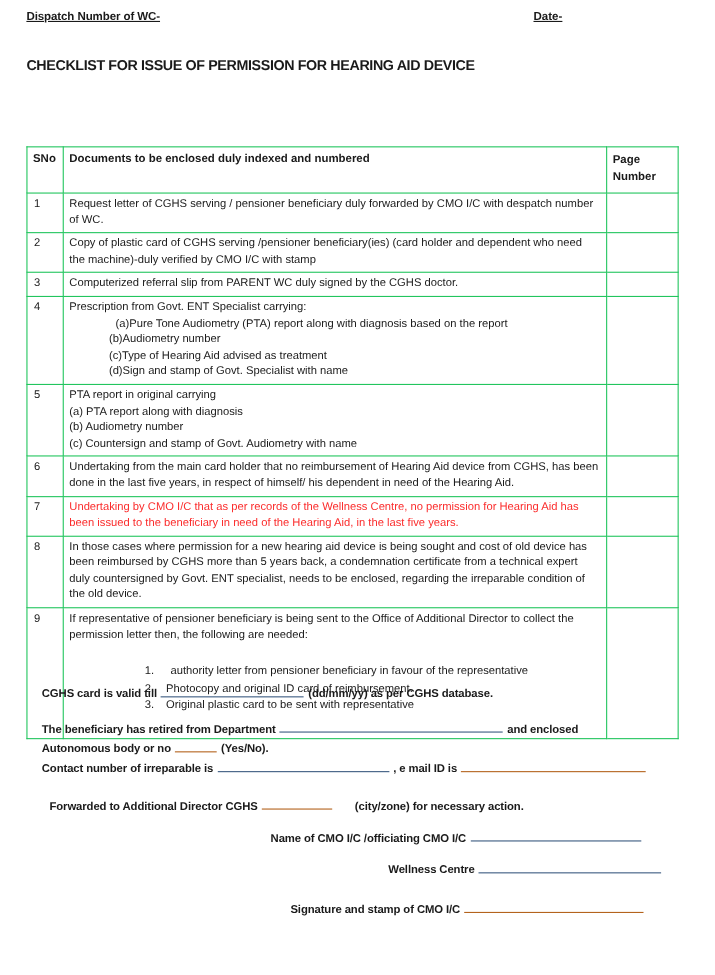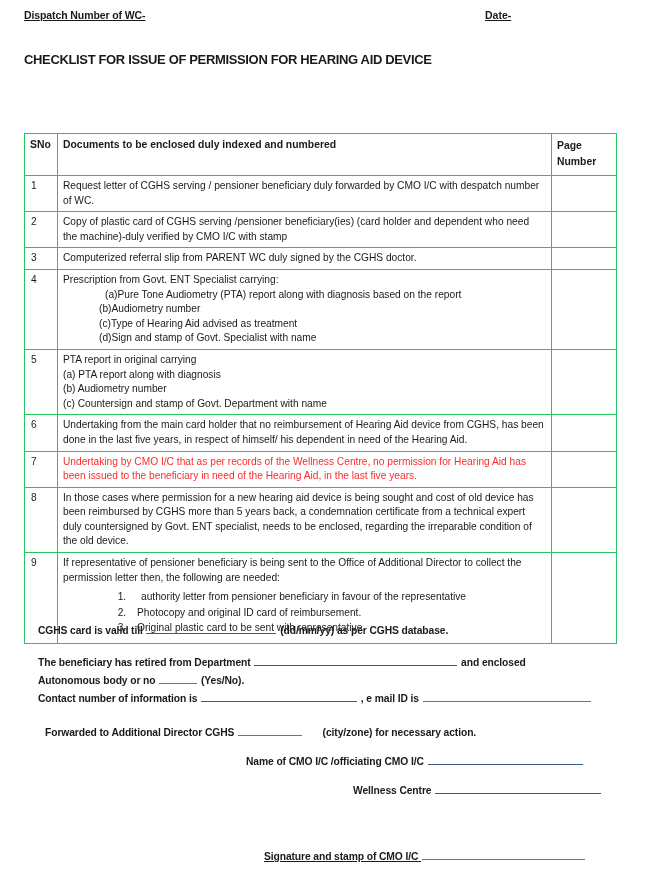--- a/index.html
+++ b/index.html
@@ -110,21 +110,21 @@
   }
   .sub-b {
     display: block;
     padding-left: 36px;
   }
   .sub-plain {
     display: block;
     padding-left: 0px;
   }
   ol.rep-list {
-    margin: 4px;
+    margin: 18px;
     padding-left: 62px;
     list-style-type: decimal;
   }
   ol.rep-list li {
     padding-left: 8px;
     line-height: 15.6px;
   }
   ol.rep-list li:first-child { padding-left: 12px; }
 
   
@@ -216,21 +216,21 @@
           <span class="sub-b">(d)Sign and stamp of Govt. Specialist with name</span>
         </td>
         <td></td>
       </tr>
       <tr>
         <td class="sno">5</td>
         <td>
           <span>PTA report in original carrying</span>
           <span class="sub-plain">(a) PTA report along with diagnosis</span>
           <span class="sub-plain">(b) Audiometry number</span>
-          <span class="sub-plain">(c) Countersign and stamp of Govt. Department with name</span>
+          <span class="sub-plain">(c) Countersign and stamp of Govt. Audiometry with name</span>
         </td>
         <td></td>
       </tr>
       <tr>
         <td class="sno">6</td>
         <td>Undertaking from the main card holder that no reimbursement of  Hearing Aid device from CGHS, has been done in the last five years, in respect of himself/ his dependent  in need of the Hearing Aid.</td>
         <td></td>
       </tr>
       <tr class="row-red">
         <td class="sno" style="color:#1a1a1a">7</td>
@@ -271,21 +271,21 @@
       <span>and enclosed</span>
     </div>
 
     <div class="fl" style="left:14px; top:56px;">
       <span>Autonomous body or no</span>
       <span class="blank blank-orange" style="width:38px"></span>
       <span>(Yes/No).</span>
     </div>
 
     <div class="fl" style="left:14px; top:74px;">
-      <span>Contact number of information is</span>
+      <span>Contact number of irreparable is</span>
       <span class="blank" style="width:156px"></span>
       <span>, e mail ID is</span>
       <span class="blank blank-orange" style="width:168px"></span>
     </div>
 
     <div class="fl" style="left:21px; top:108px;">
       <span>Forwarded to Additional Director CGHS</span>
       <span class="blank blank-orange" style="width:64px"></span>
       <span style="display:inline-block;width:14px"></span>
       <span>(city/zone) for necessary action.</span>
@@ -294,21 +294,21 @@
     <div class="fl" style="left:222px; top:137px;">
       <span>Name of CMO I/C /officiating CMO I/C</span>
       <span class="blank" style="width:155px"></span>
     </div>
 
     <div class="fl" style="left:329px; top:166px;">
       <span>Wellness Centre</span>
       <span class="blank" style="width:166px"></span>
     </div>
 
-    <div class="fl" style="left:240px; top:232px;text-decoration:underline;">
+    <div class="fl" style="left:240px; top:202px;">
       <span>Signature and stamp of CMO I/C</span>
       <span class="blank blank-orange" style="width:163px"></span>
     </div>
 
   </div>
 
 
 </div>
 
 </body></html>

